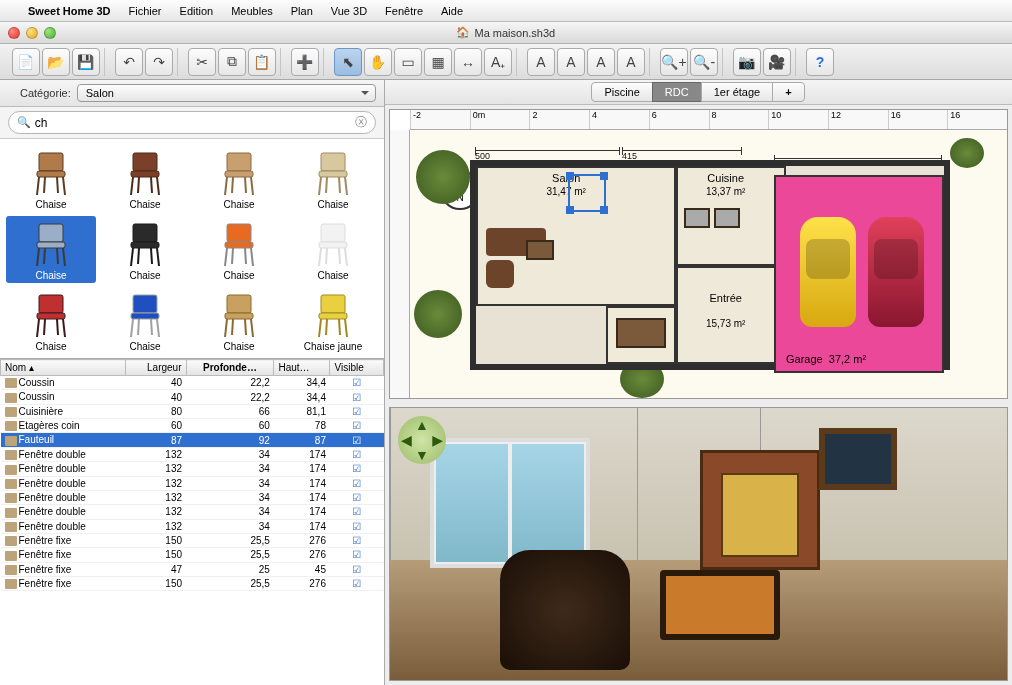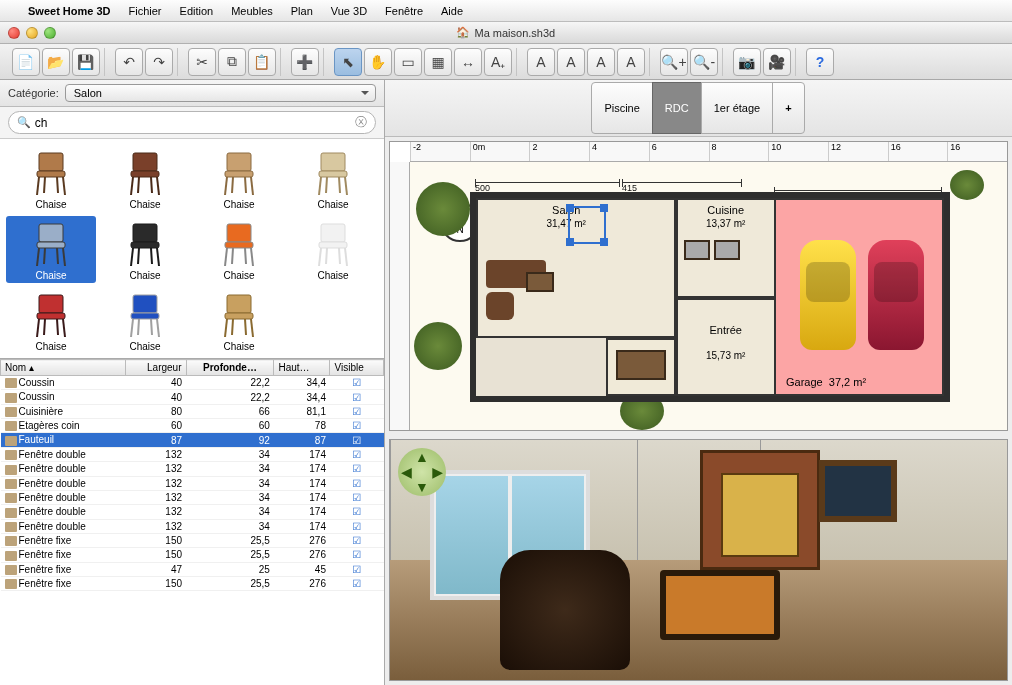--- a/index.html
+++ b/index.html
@@ -80,21 +80,21 @@
   flex-direction:column;
 }
 .cat-row {
   display:flex;
   align-items:center;
   padding: 4px 8px;
   gap: 6px;
   background: linear-gradient(#f5f5f5,#e4e4e4);
   border-bottom:1px solid #bbb;
 }
-.cat-row label { color:#333; }
+.cat-row label { color:#333;margin-left:12px; }
 .cat-select {
   flex:1;
   background: linear-gradient(#fdfdfd,#e6e6e6);
   border:1px solid #999;
   border-radius:4px;
   padding:2px 20px 2px 8px;
   font-size:11px;
   position:relative;
 }
 .cat-select::after {
@@ -186,21 +186,21 @@
 
 .plan-tabs {
   display:flex;
   justify-content:center;
   background:linear-gradient(#f5f5f5,#e4e4e4);
   border-bottom:1px solid #bbb;
   padding:2px 0;
   gap:0;
 }
 .plan-tab {
-  padding:19px 12px;
+  padding:3px 12px;
   background:linear-gradient(#fdfdfd,#e6e6e6);
   border:1px solid #aaa;
   font-size:11px;
   margin-left:-1px;
 }
 .plan-tab:first-child { border-radius:4px 0 0 4px; }
 .plan-tab.active { background:#888; color:#fff; border-color:#666;}
 .plan-tab.plus { border-radius:0 4px 4px 0; font-weight:bold;}
 
 .plan-area {
@@ -232,21 +232,21 @@
 .house {
   position:absolute;
   top:30px; left:60px;
   width:480px; height:210px;
   background:#e8e2d4;
   border:6px solid #2e2e2e;
 }
 .room { position:absolute; border:2px solid #333; background:#efe9d9; }
 .room .room-label { position:absolute; top:4px; left:45%; font-size:11px; text-align:center; white-space:pre; transform:translateX(-50%); }
 .room .room-area { position:absolute; top:18px; left:45%; transform:translateX(-50%); font-size:10px; }
-.garage { right:0; top:0; width:170px; height:198px; background:#fca5a5; }
+.garage { right:0; top:9px; width:170px; height:198px; background:#ec4899; }
 .salon { left:0; top:0; width:200px; height:140px; }
 .cuisine { left:200px; top:0; width:110px; height:100px; }
 .entree { left:200px; top:100px; width:110px; height:98px; }
 .entree-ext { left:130px; top:140px; width:70px; height:58px; background:#f0ead8;}
 .car {
   position:absolute;
   width:56px; height:110px;
   border-radius:18px 18px 12px 12px;
 }
 .car.c1 { background:linear-gradient(#ffe14a,#d8a810); left:24px; top:40px; }
@@ -529,20 +529,33 @@
               <svg viewBox="0 0 40 46">
     <rect x="8" y="2" width="24" height="18" rx="2" fill="#c8a060" stroke="#8a6a30"></rect>
     <rect x="6" y="20" width="28" height="6" rx="2" fill="#c8a060" stroke="#8a6a30"></rect>
     <line x1="8" y1="26" x2="6" y2="44" stroke="#8a6a30" stroke-width="2"></line>
     <line x1="32" y1="26" x2="34" y2="44" stroke="#8a6a30" stroke-width="2"></line>
     <line x1="14" y1="26" x2="13" y2="42" stroke="#8a6a30" stroke-width="2"></line>
     <line x1="26" y1="26" x2="27" y2="42" stroke="#8a6a30" stroke-width="2"></line>
   </svg>
             </div>
             <span>Chaise</span>
+          </div>
+          <div class="catalog-item">
+            <div class="chair-thumb">
+              <svg viewBox="0 0 40 46">
+    <rect x="8" y="2" width="24" height="18" rx="2" fill="#e8d040" stroke="#a08a20"></rect>
+    <rect x="6" y="20" width="28" height="6" rx="2" fill="#e8d040" stroke="#a08a20"></rect>
+    <line x1="8" y1="26" x2="6" y2="44" stroke="#a08a20" stroke-width="2"></line>
+    <line x1="32" y1="26" x2="34" y2="44" stroke="#a08a20" stroke-width="2"></line>
+    <line x1="14" y1="26" x2="13" y2="42" stroke="#a08a20" stroke-width="2"></line>
+    <line x1="26" y1="26" x2="27" y2="42" stroke="#a08a20" stroke-width="2"></line>
+  </svg>
+            </div>
+            <span>Chaise jaune</span>
           </div>
         </div>
     </div>
     <div class="furniture-table">
       <table>
         <thead>
             <tr id="ft-head">
               <th>Nom ▴</th>
               <th style="text-align: right;">Largeur</th>
               <th style="text-align: center; font-weight: bold;">Profonde…</th>

